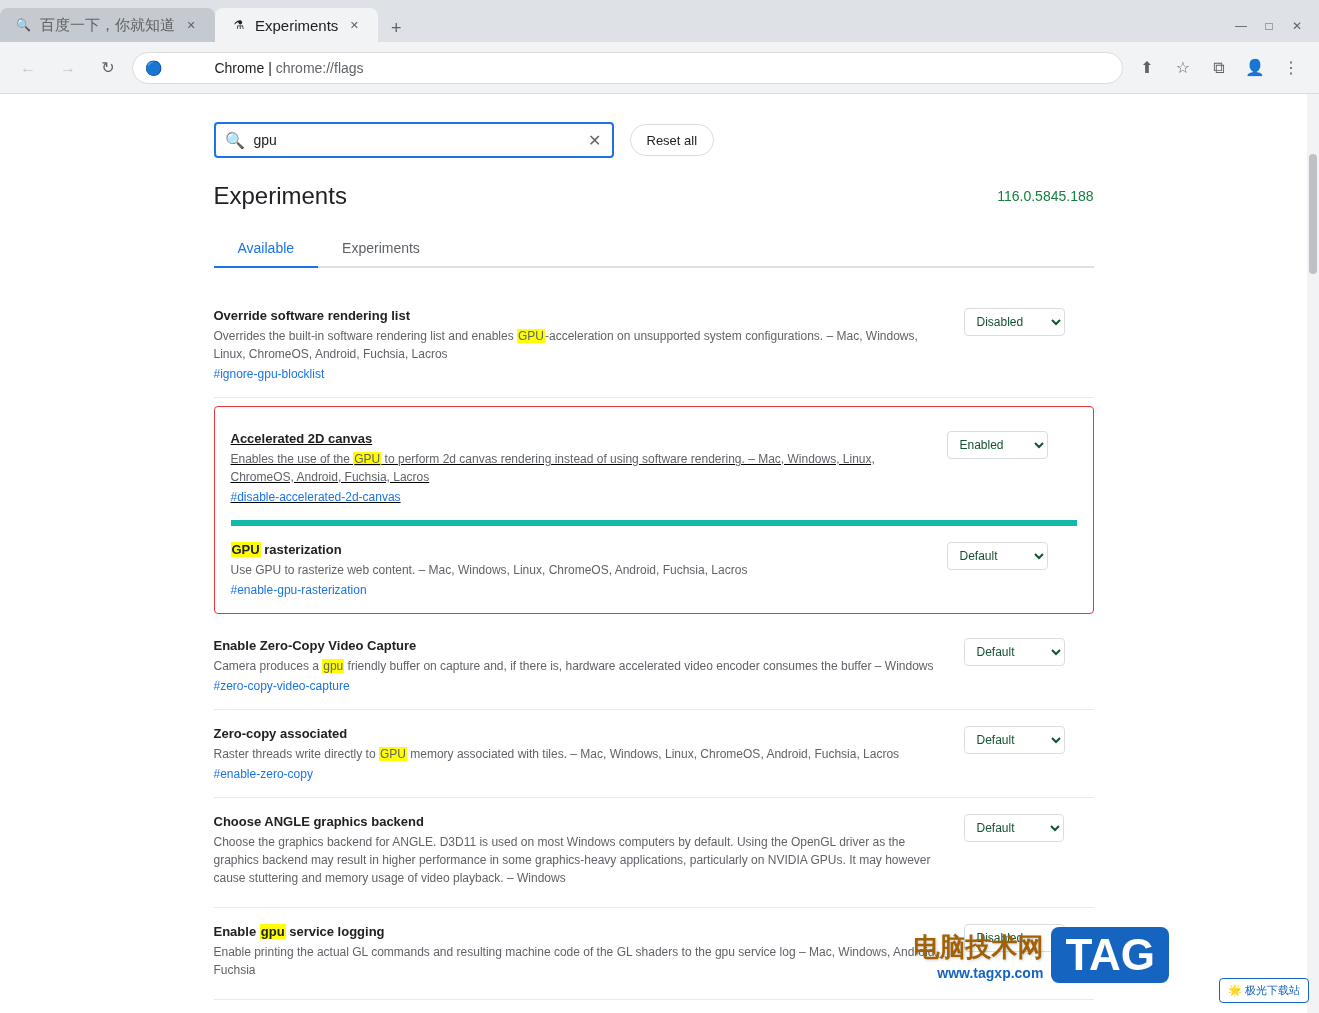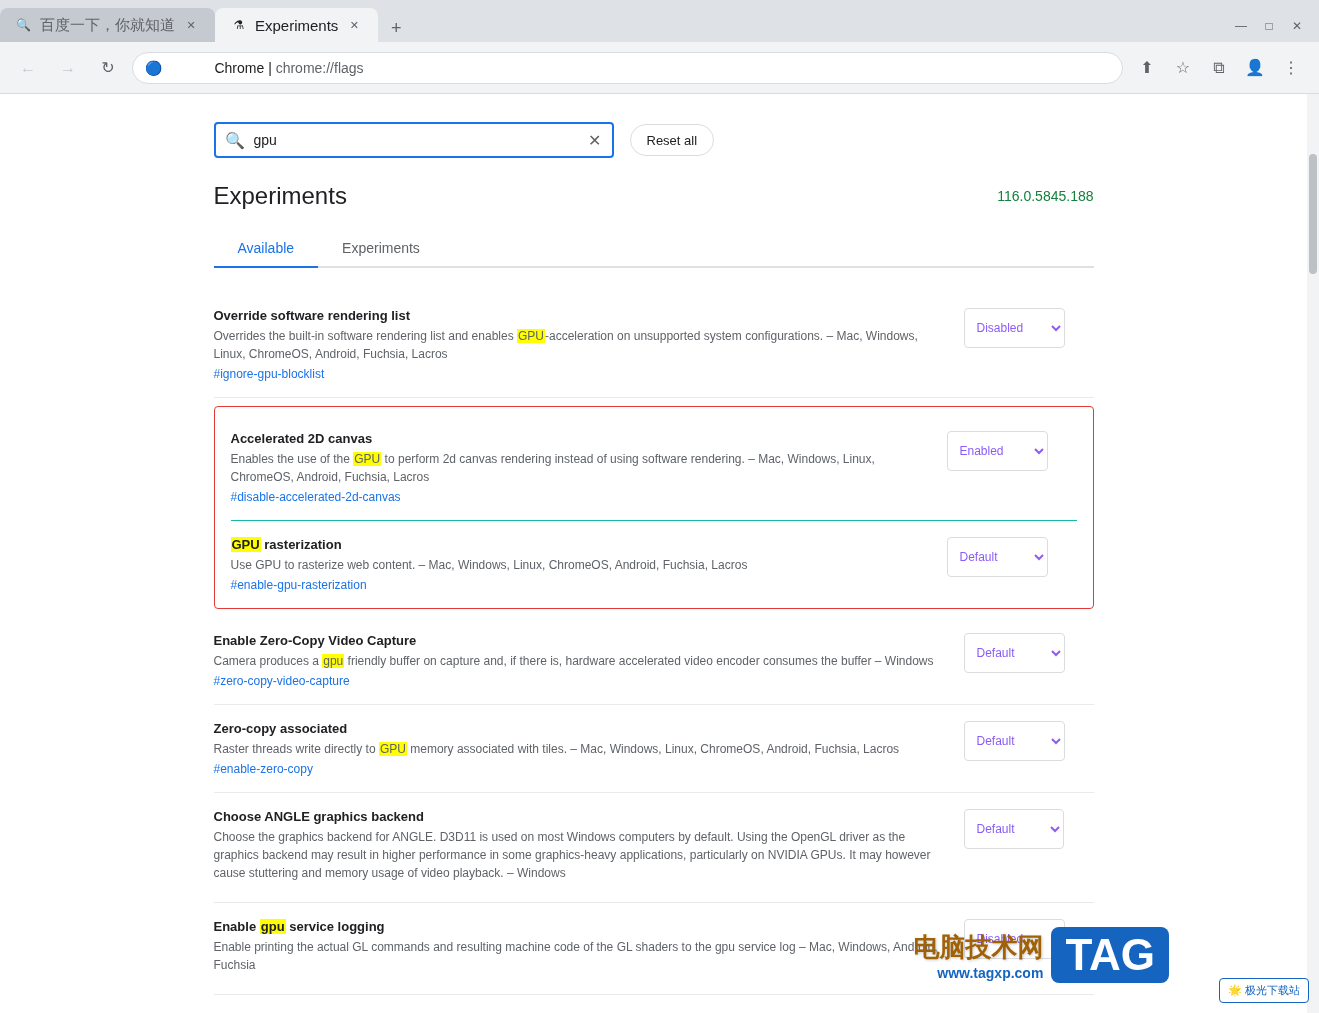--- a/index.html
+++ b/index.html
@@ -67,21 +67,21 @@
     .flag-name { font-size: 13px; font-weight: 600; color: #202124; margin-bottom: 4px; }
     .flag-desc { font-size: 12px; color: #5f6368; line-height: 1.5; margin-bottom: 4px; }
     .flag-link { font-size: 12px; color: #1a73e8; text-decoration: none; display: block; }
     .flag-control { min-width: 130px; }
 
     .highlight { background: #ffff00; padding: 0 1px; }
 
     
     .highlighted-section { border: 1.5px solid #e53935; border-radius: 4px; margin: 8px 0; padding: 8px 16px; }
 
-    select { border: 1px solid #dadce0; border-radius: 4px; padding: 2px 24px 2px 8px; font-size: 12px; color: #8b5cf6; background: white; cursor: pointer; height: 40px; appearance: auto; }
+    select { border: 1px solid #dadce0; border-radius: 4px; padding: 2px 24px 2px 8px; font-size: 12px; color: #14532d; background: white; cursor: pointer; height: 28px; appearance: auto; }
   </style>
 </head>
 <body>
 
 <div class="browser-frame">
 
   <div class="tab-bar">
     <div class="tab inactive">
       <div class="tab-favicon">🔍</div>
       <span class="tab-title">百度一下，你就知道</span>
@@ -159,21 +159,21 @@
               <select>
                 <option>Default</option>
                 <option selected="">Disabled</option>
                 <option>Enabled</option>
               </select>
             </div>
           </div>
 
           <div class="highlighted-section">
 
-            <div class="flag-item" style="border-bottom: 1px solid #14b8a6;">
+            <div class="flag-item" style="border-bottom: 6px solid #14b8a6; text-decoration: underline;">
               <div class="flag-info">
                 <div class="flag-name">Accelerated 2D canvas</div>
                 <div class="flag-desc">
                   Enables the use of the <span class="highlight">GPU</span> to perform 2d canvas rendering instead of using software rendering. – Mac, Windows, Linux, ChromeOS, Android, Fuchsia, Lacros
                 </div>
                 <a class="flag-link">#disable-accelerated-2d-canvas</a>
               </div>
               <div class="flag-control">
                 <select>
                   <option>Default</option>

